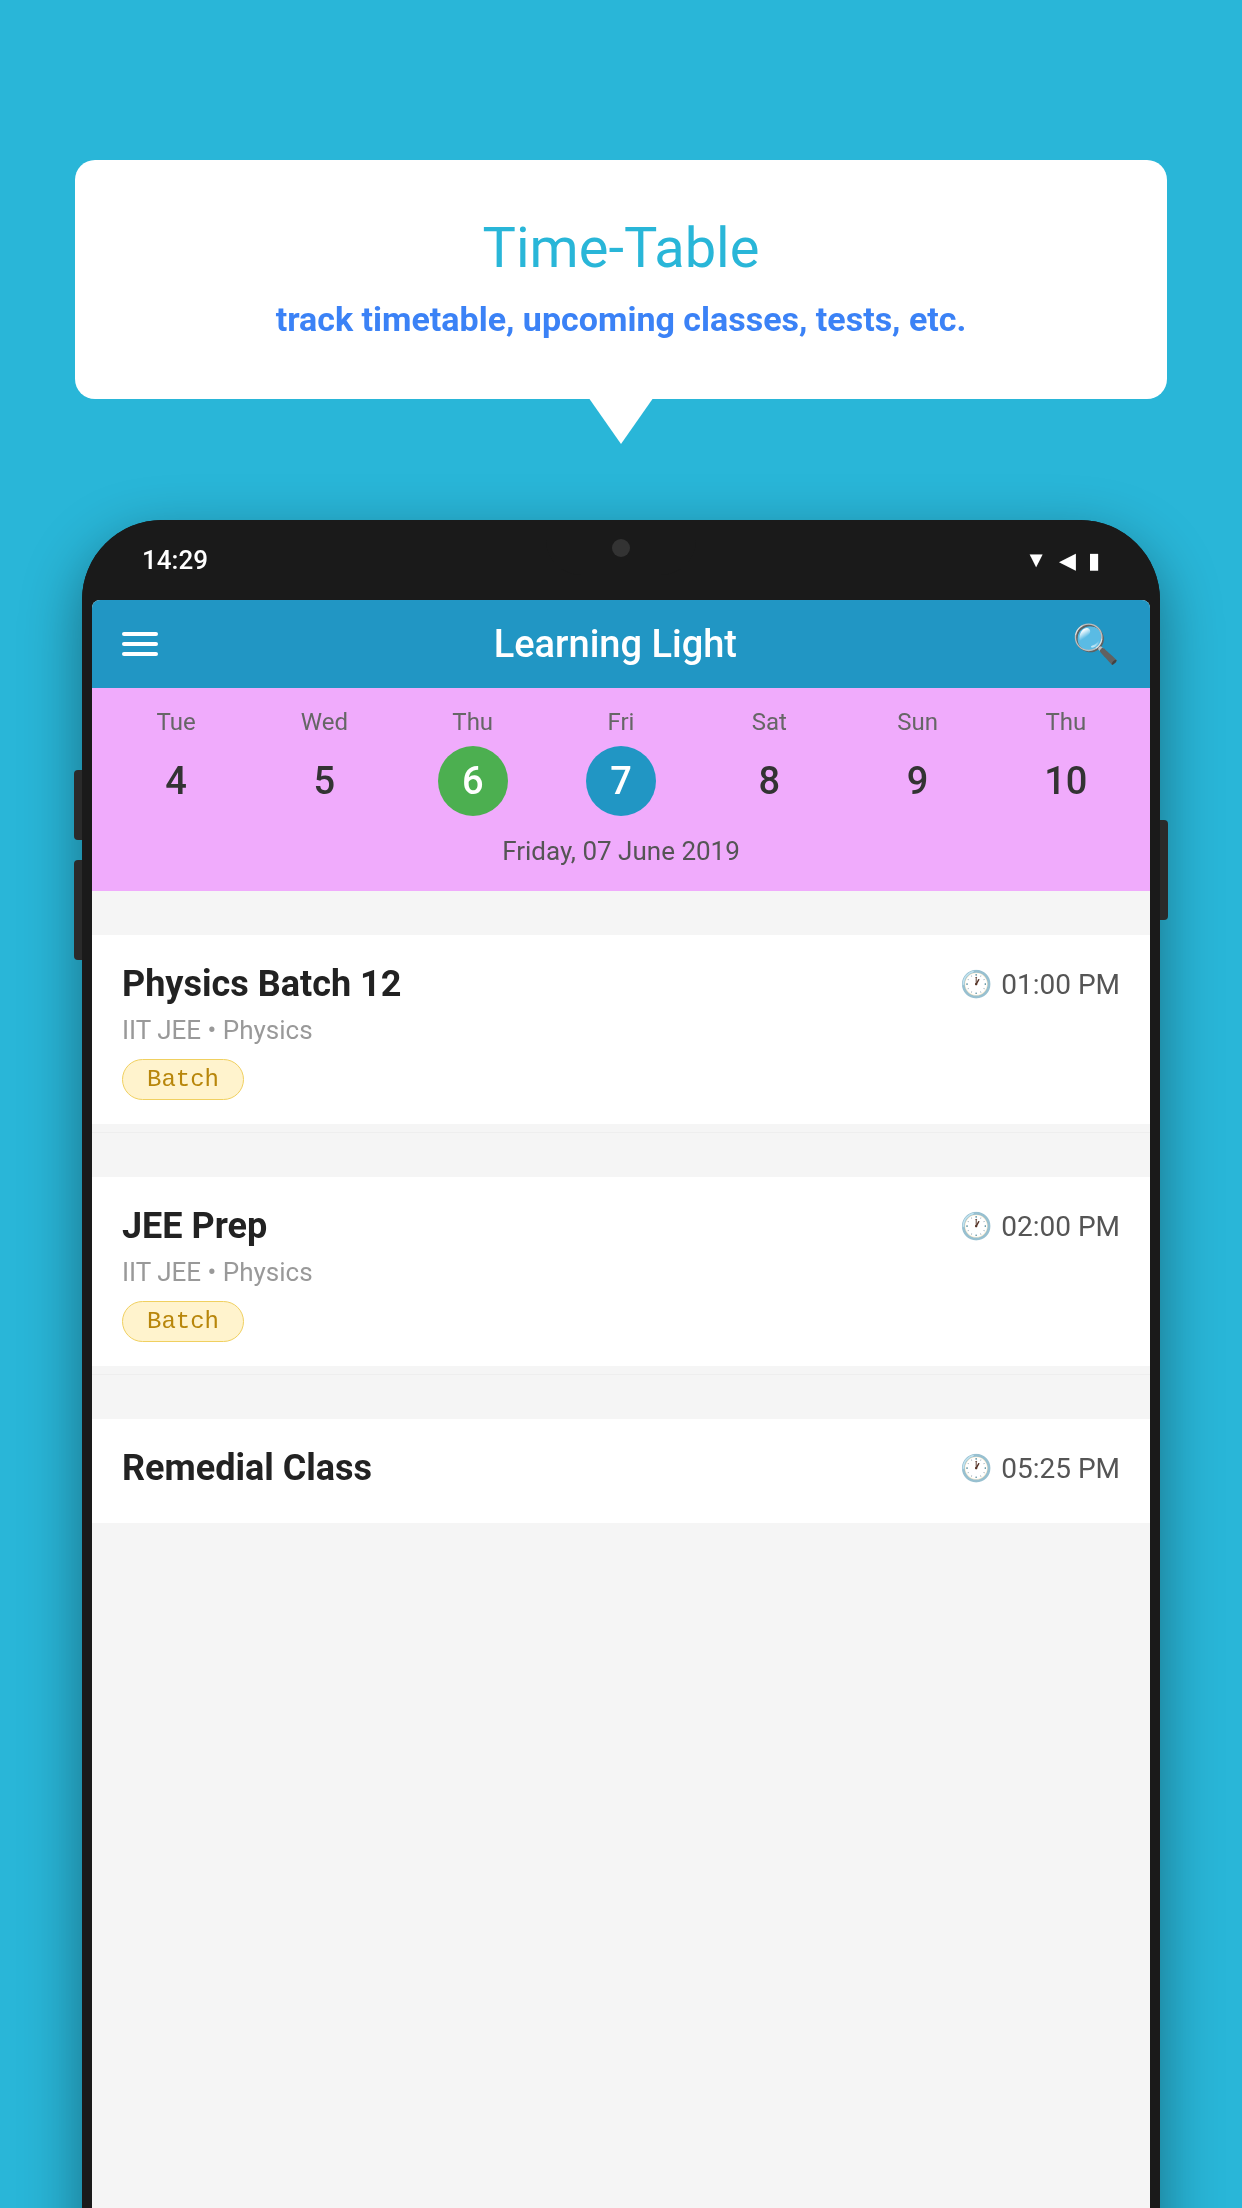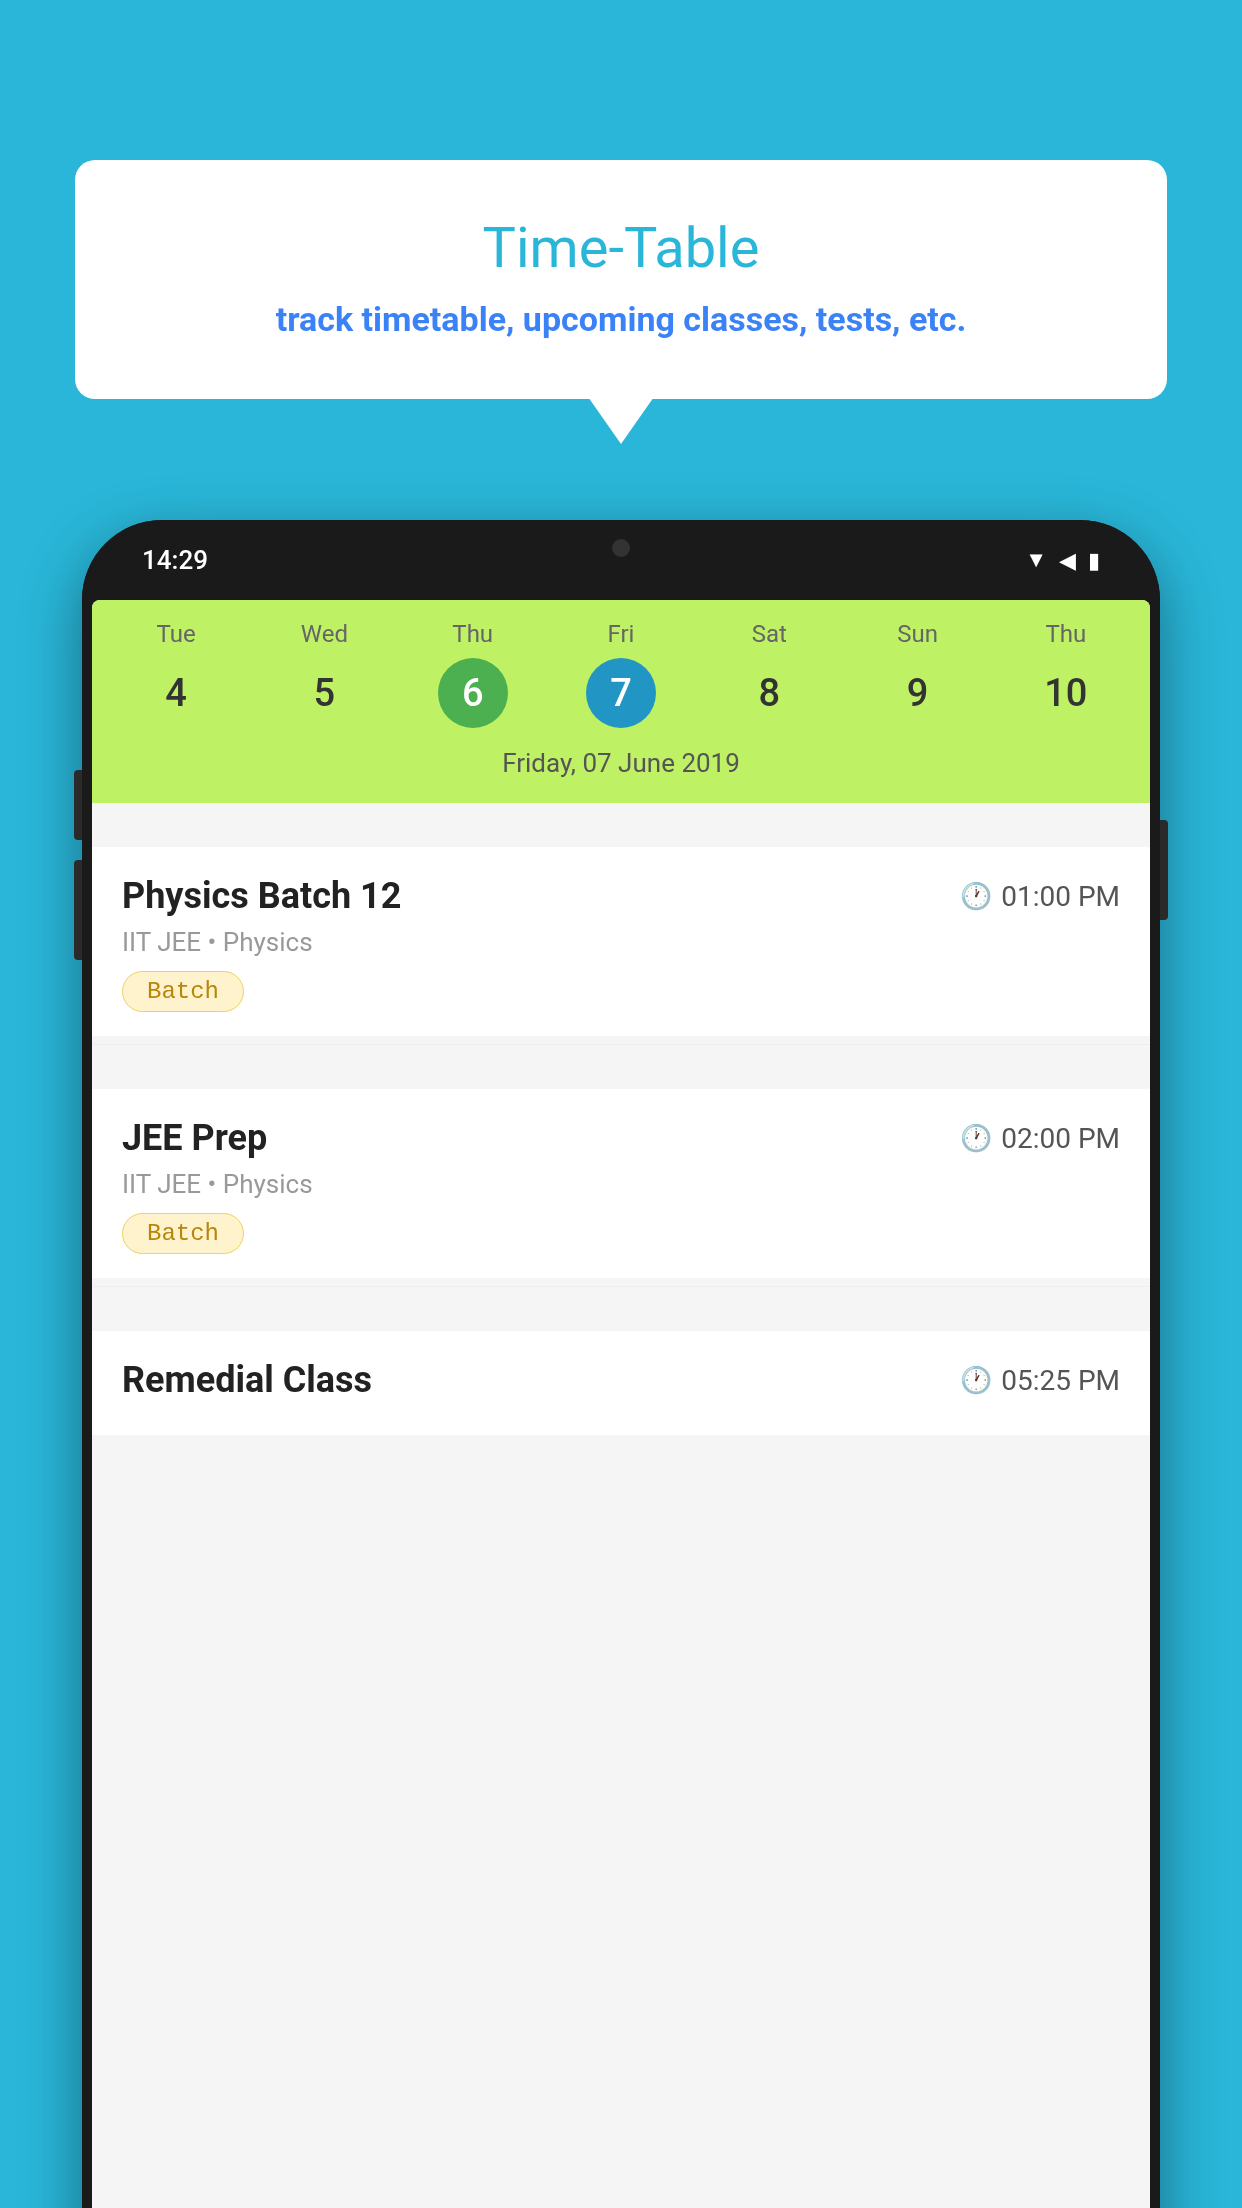--- a/index.html
+++ b/index.html
@@ -165,21 +165,21 @@
       text-align: center;
     }
 
     .search-icon {
       color: white;
       font-size: 38px;
     }
 
     
     .calendar-strip {
-      background: #bef264;
+      background: #f0abfc;
       padding: 20px 10px 10px;
     }
 
     .day-headers {
       display: grid;
       grid-template-columns: repeat(7, 1fr);
       margin-bottom: 10px;
     }
 
     .day-header {
@@ -361,20 +361,29 @@
       </div>
       <div class="status-icons">
         <span class="wifi-icon">▼</span>
         <span class="signal-icon">◀</span>
         <span class="battery-icon">▮</span>
       </div>
     </div>
 
     <div class="phone-screen">
 
+      <div class="app-header">
+        <div class="hamburger-icon">
+          <span></span>
+          <span></span>
+          <span></span>
+        </div>
+        <div class="app-title">Learning Light</div>
+        <div class="search-icon">🔍</div>
+      </div>
 
       <div class="calendar-strip">
         <div class="day-headers">
 
         <div class="day-header">Tue</div>
             <div class="day-header">Wed</div>
             <div class="day-header">Thu</div>
             <div class="day-header">Fri</div>
             <div class="day-header">Sat</div>
             <div class="day-header">Sun</div>

